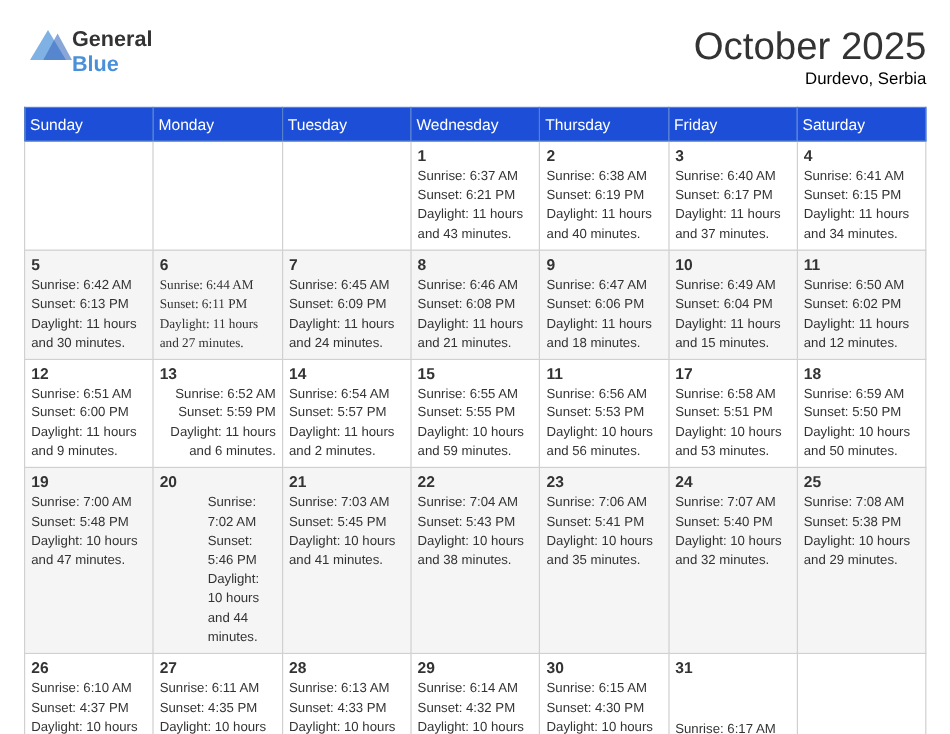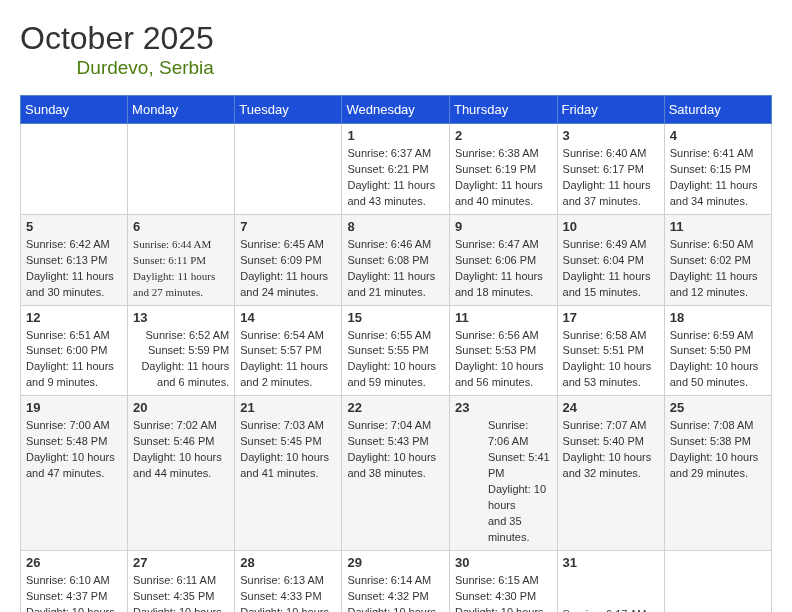--- a/index.html
+++ b/index.html
@@ -22,22 +22,22 @@
     }
     .title-block {
       text-align: right;
     }
     .month-title {
       font-size: 32px;
       font-weight: 300;
       color: #333;
     }
     .subtitle {
-      font-size: 19px;
-      color: #4d7c0f;
+      font-size: 14px;
+      color: #000000;
     }
     .calendar {
       width: 100%;
       border-collapse: collapse;
       border: 1px solid #ccc;
     }
     .calendar th {
       background-color: #1d4ed8;
       color: #fff;
       font-size: 13px;
@@ -71,20 +71,37 @@
       line-height: 1.45;
     }
     .empty-cell {
       background: #fff !important;
     }
   </style>
 </head>
 <body>
 
 <div class="header">
+  <div class="logo">
+    <div>
+      <svg width="40" height="40" viewBox="0 0 40 40">
+        <rect x="0" y="0" width="40" height="40" fill="white"></rect>
+        <polygon points="20,5 35,30 5,30" fill="#4a90d9" opacity="0.7"></polygon>
+        <polygon points="28,8 40,30 16,30" fill="#3a6bbf" opacity="0.6"></polygon>
+      </svg>
+    </div>
+    <div>
+      <div>
+        <span style="font-size:18px;font-weight:bold;color:#333;">General</span>
+      </div>
+      <div>
+        <span style="font-size:18px;font-weight:bold;color:#4a90d9;">Blue</span>
+      </div>
+    </div>
+  </div>
   <div class="title-block">
     <div class="month-title">October 2025</div>
     <div class="subtitle">Durdevo, Serbia</div>
   </div>
 </div>
 
 <table class="calendar">
   <thead>
     <tr>
     <th>Sunday</th>
@@ -235,42 +252,42 @@
       <tr>
         <td>
           <div class="day-number">19</div>
           <div class="day-info" style="white-space: pre-line;">Sunrise: 7:00 AM
 Sunset: 5:48 PM
 Daylight: 10 hours
 and 47 minutes.</div>
         </td>
         <td>
           <div class="day-number">20</div>
-          <div class="day-info" style="white-space: pre-line;">Sunrise: 7:02 AM
+          <div class="day-info" style="white-space: pre-line; margin-left: 40px;">Sunrise: 7:02 AM
 Sunset: 5:46 PM
 Daylight: 10 hours
 and 44 minutes.</div>
         </td>
         <td>
           <div class="day-number">21</div>
           <div class="day-info" style="white-space: pre-line;">Sunrise: 7:03 AM
 Sunset: 5:45 PM
 Daylight: 10 hours
 and 41 minutes.</div>
         </td>
         <td>
           <div class="day-number">22</div>
           <div class="day-info" style="white-space: pre-line;">Sunrise: 7:04 AM
 Sunset: 5:43 PM
 Daylight: 10 hours
 and 38 minutes.</div>
         </td>
         <td>
           <div class="day-number">23</div>
-          <div class="day-info" style="white-space: pre-line; margin-left: 33px;">Sunrise: 7:06 AM
+          <div class="day-info" style="white-space: pre-line;">Sunrise: 7:06 AM
 Sunset: 5:41 PM
 Daylight: 10 hours
 and 35 minutes.</div>
         </td>
         <td>
           <div class="day-number">24</div>
           <div class="day-info" style="white-space: pre-line;">Sunrise: 7:07 AM
 Sunset: 5:40 PM
 Daylight: 10 hours
 and 32 minutes.</div>

